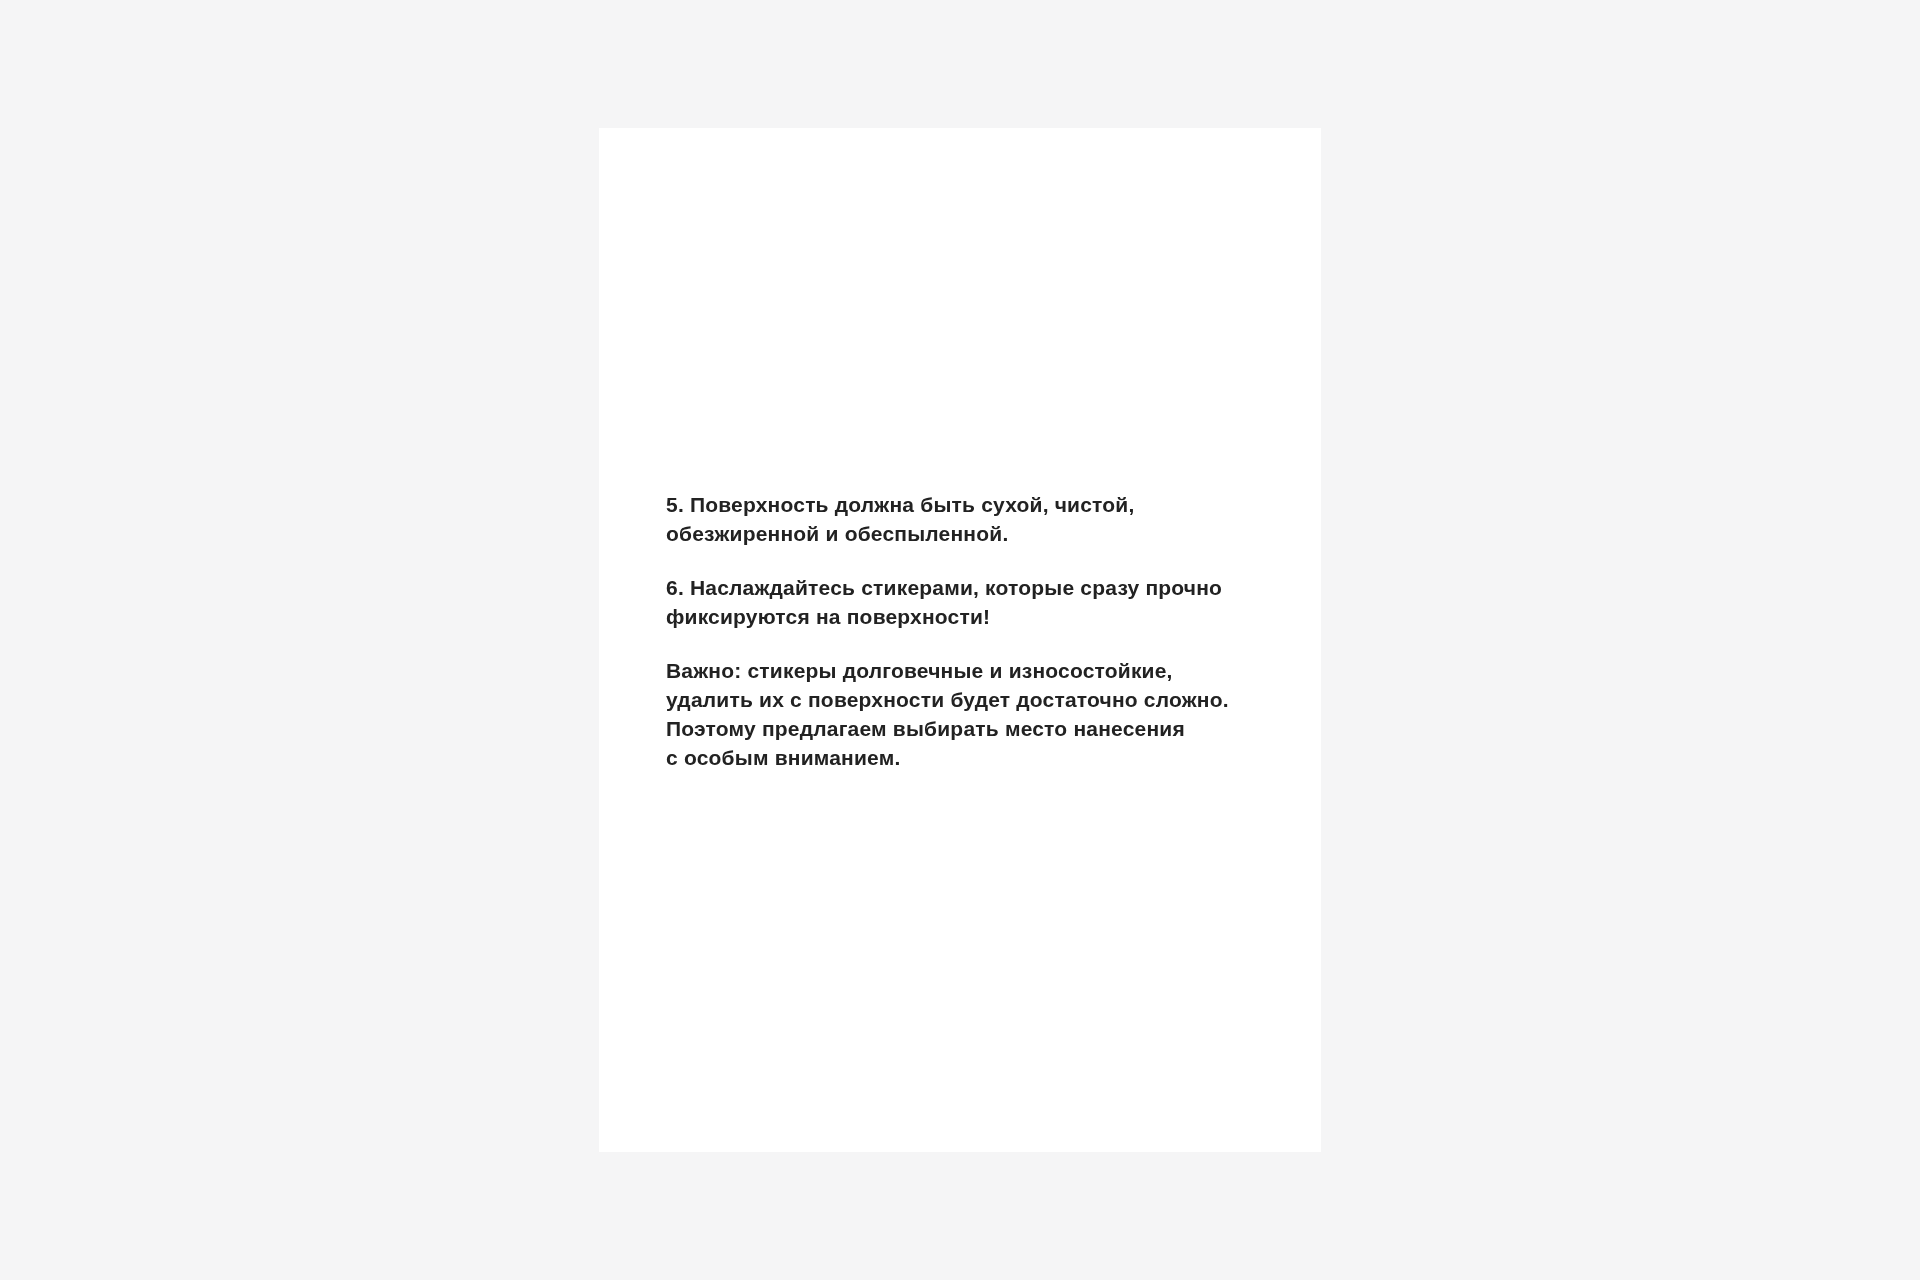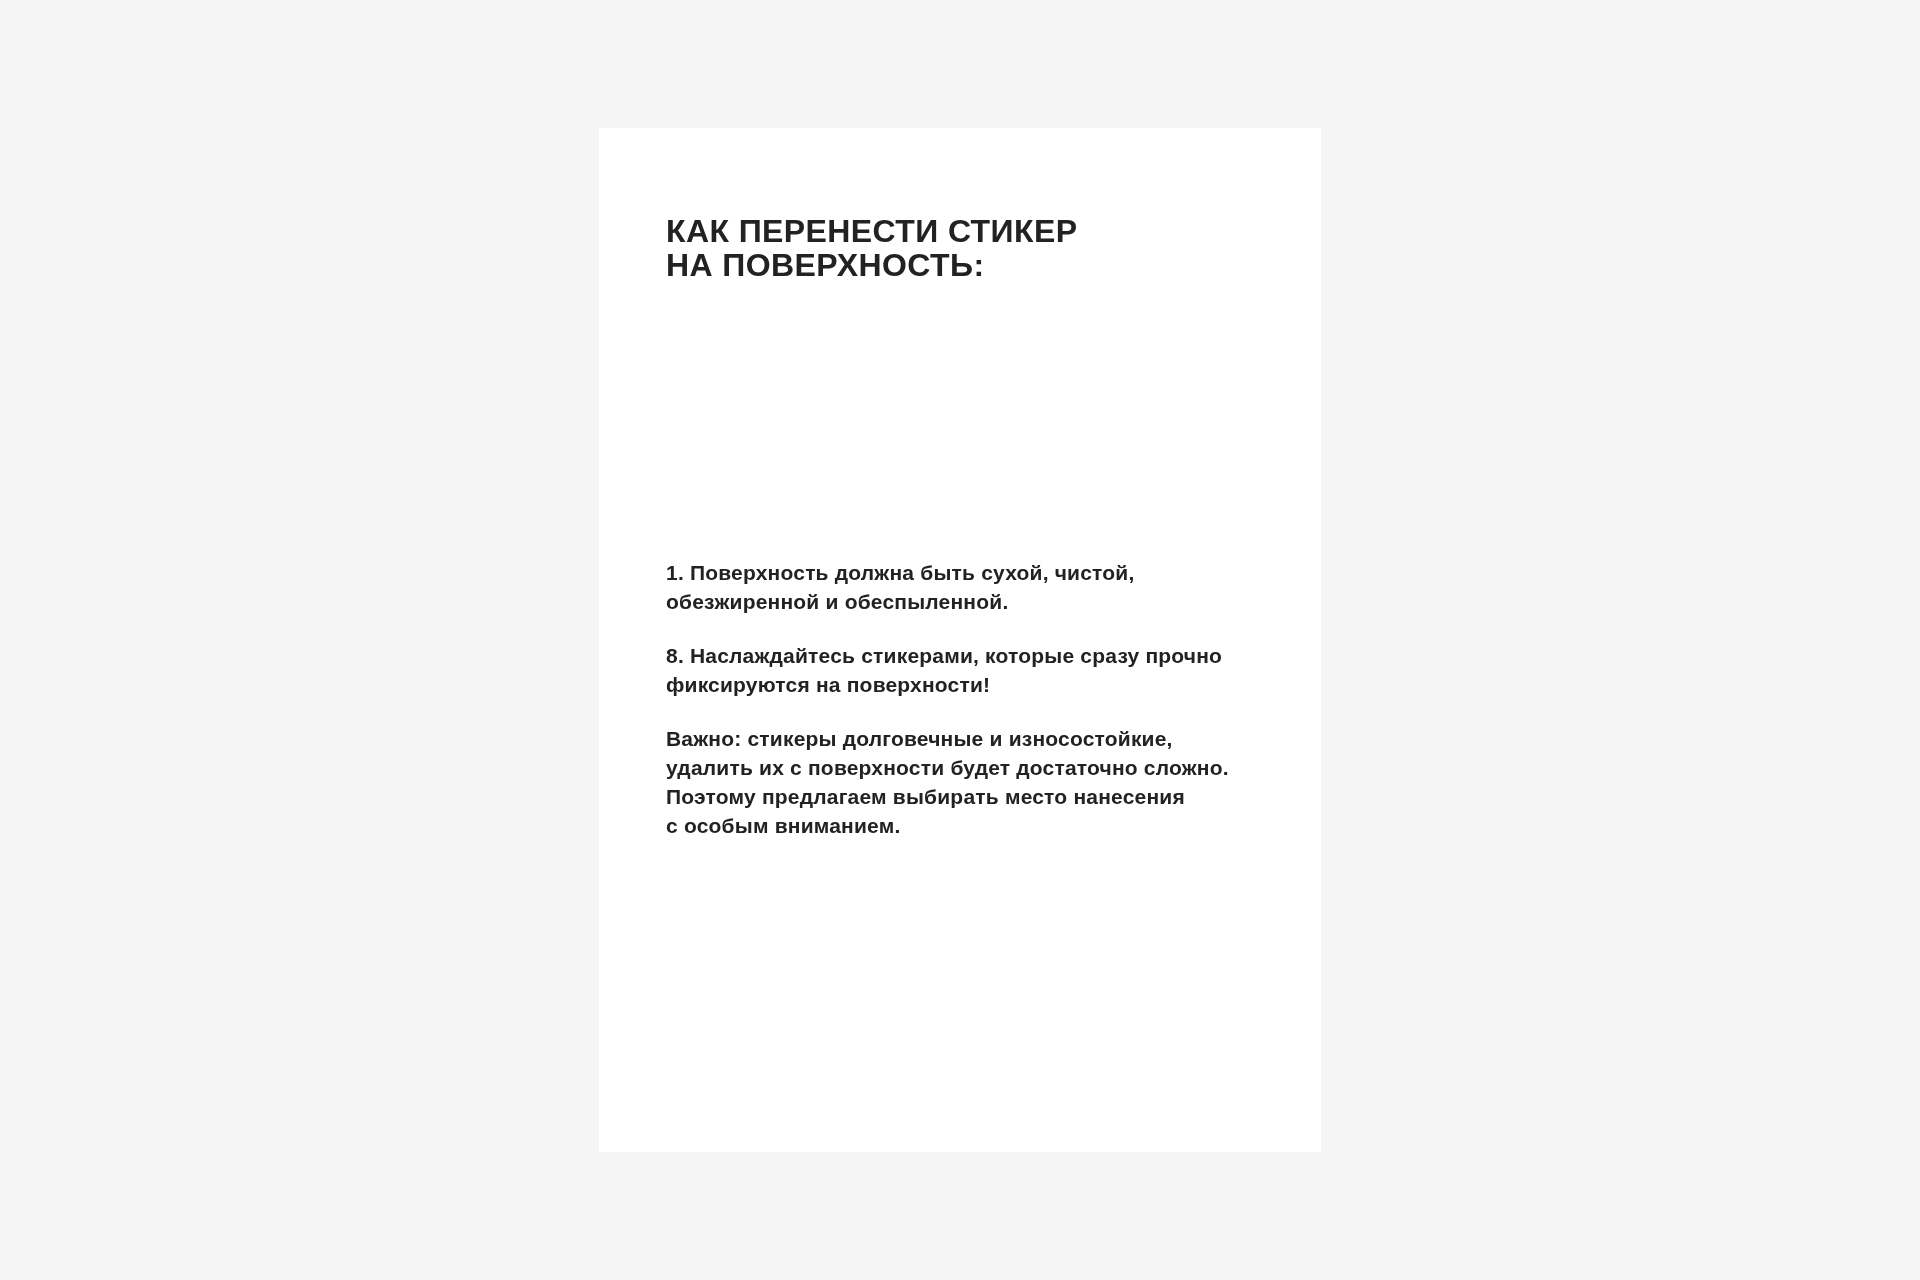--- a/index.html
+++ b/index.html
@@ -41,28 +41,26 @@
     color: var(--text, #222222);
     white-space: pre-line;
     margin: 0 0 25px 0;
   }
   .body-text p:last-child { margin-bottom: 0; }
 </style>
 </head>
 <body>
 
 <div class="card">
-  <h1 class="title">КАК ПЕРЕНЕСТИ СТИКЕР
-НА ПОВЕРХНОСТЬ:</h1>
 
   <div class="illustration-area"></div>
 
   <div class="body-text">
-    <p>1. Поверхность должна быть сухой, чистой,
+    <p>5. Поверхность должна быть сухой, чистой,
 обезжиренной и обеспыленной.</p>
-    <p>8. Наслаждайтесь стикерами, которые сразу прочно
+    <p>6. Наслаждайтесь стикерами, которые сразу прочно
 фиксируются на поверхности!</p>
     <p>Важно: стикеры долговечные и износостойкие,
 удалить их с поверхности будет достаточно сложно.
 Поэтому предлагаем выбирать место нанесения
 с особым вниманием.</p>
   </div>
 </div>
 
 </body></html>

